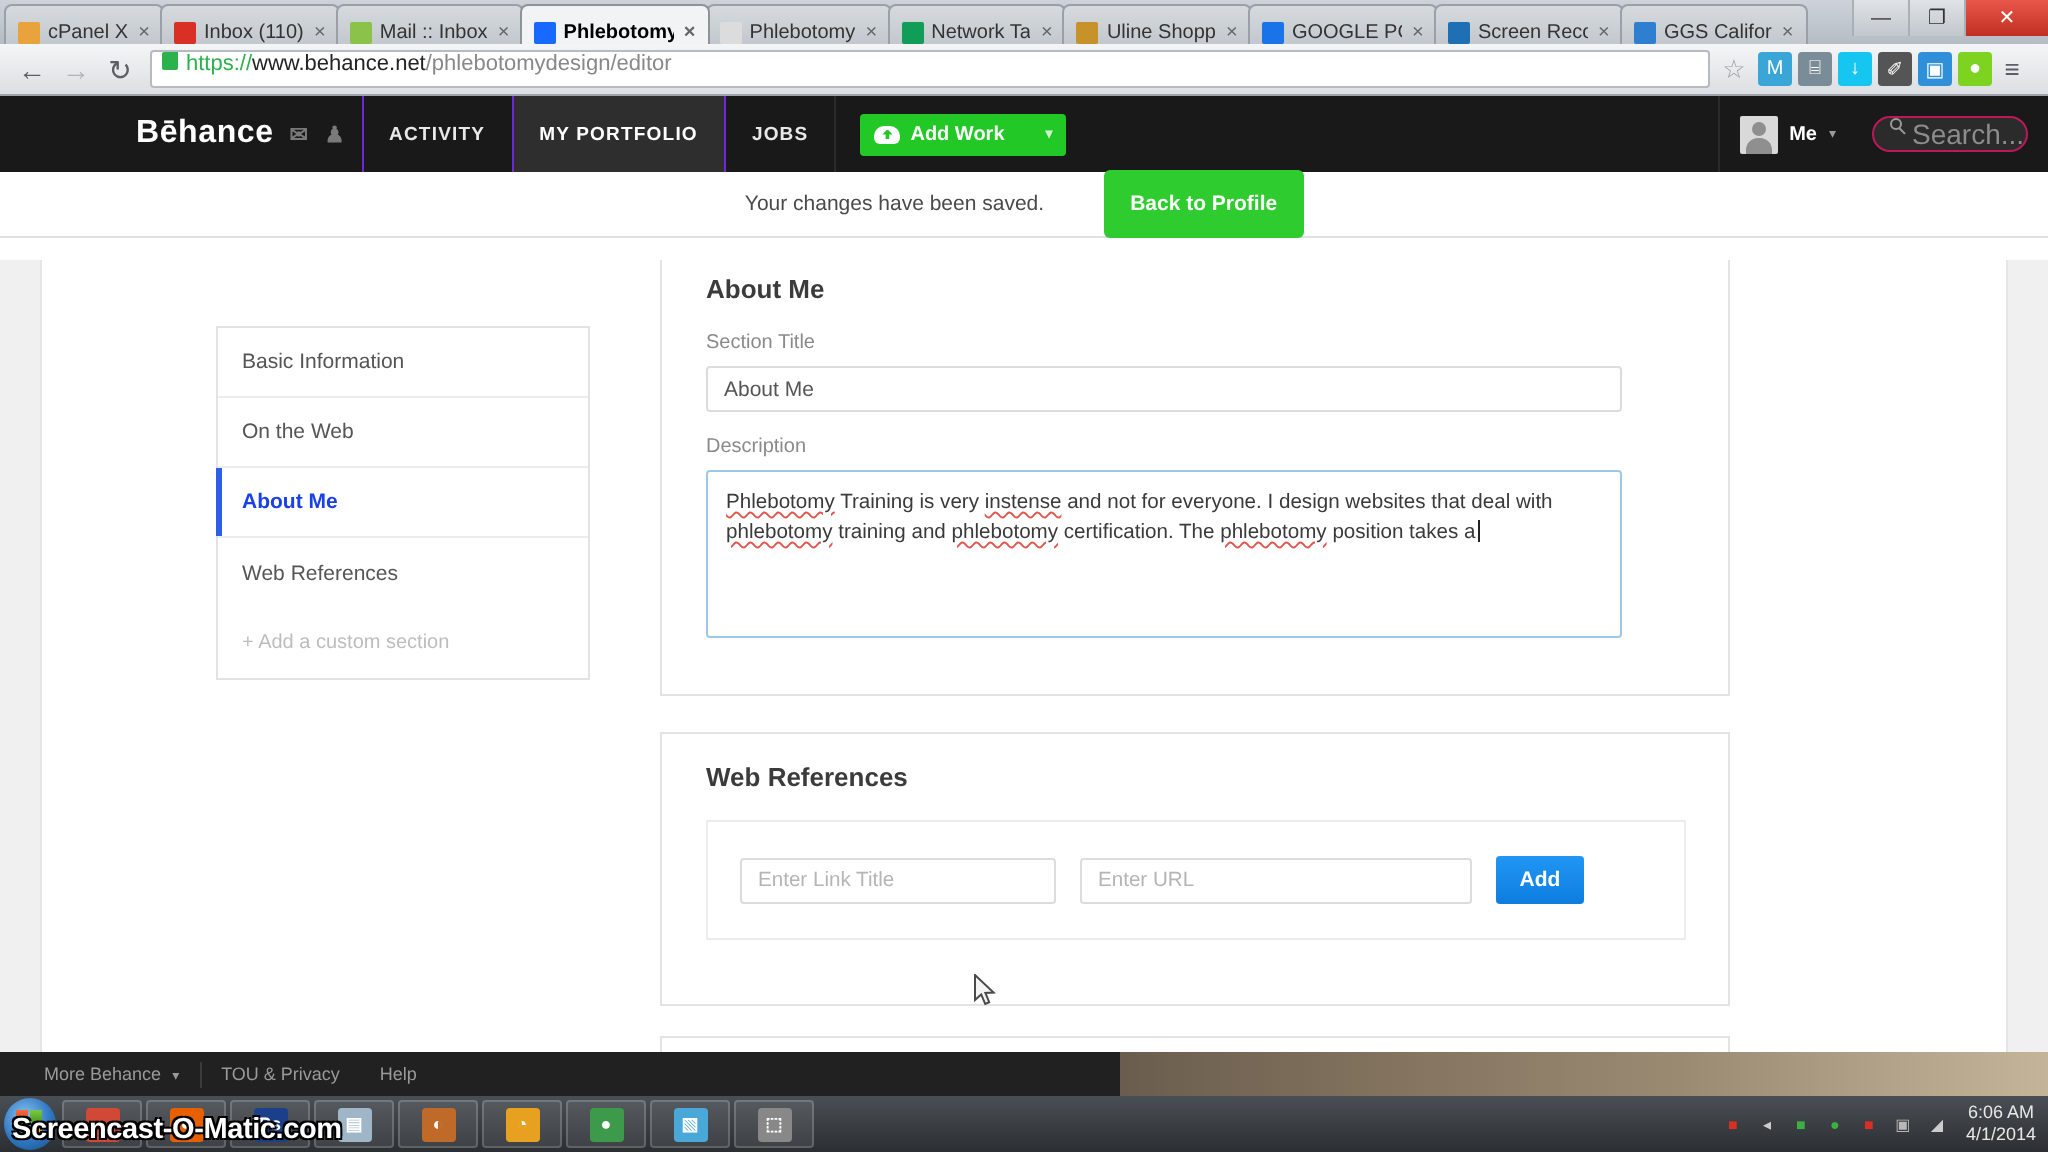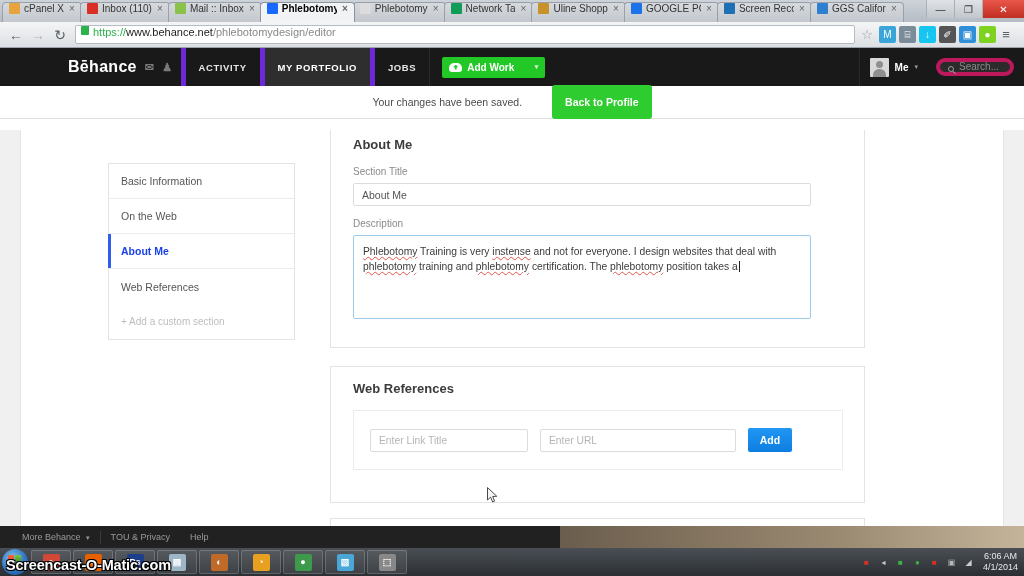--- a/index.html
+++ b/index.html
@@ -14,21 +14,21 @@
   
   .tabstrip {
     height: 22px; width: 100%;
     background: linear-gradient(#cdd3d9, #b6bcc4);
     display: flex; align-items: flex-end;
     position: relative;
     padding-left: 2px;
   }
   .tab {
     height: 20px;
-    display: flex; align-items: flex-start;
+    display: flex; align-items: flex-end;
     padding: 0 4px 0 6px;
     font-size: 10px; color: #333;
     background: linear-gradient(#d6dade, #c3c8ce);
     border: 1px solid #9aa0a7;
     border-bottom: none;
     border-radius: 4px 4px 0 0;
     margin-right: -2px;
     position: relative;
     max-width: 95px; min-width: 72px;
     overflow: hidden;
@@ -133,21 +133,21 @@
     letter-spacing: .3px;
     font-family: "Liberation Sans", sans-serif;
   }
   .bnav-icon { color: #7a7a7a; font-size: 11px; margin-left: 8px; }
   .bnav-item {
     display: flex; align-items: center;
     padding: 0 13px;
     font-size: 9.5px; font-weight: bold;
     letter-spacing: .6px;
     color: #e8e8e8;
-    border-left: 5px solid #6d28d9;
+    border-left: 1px solid #6d28d9;
   }
   .bnav-item.active { background: #2e2e2e; color: #fff; text-align: center; }
   .addwork-wrap { display: flex; align-items: center; padding: 0 12px; border-left: 1px solid #2a2a2a;}
   .addwork {
     background: #22c926;
     color: #fff; font-size: 10px; font-weight: bold;
     height: 21px; width: 103px;
     border-radius: 2px;
     display: flex; align-items: center; gap: 5px;
     padding: 0 7px;
@@ -179,26 +179,26 @@
   }
   .avatar::after {
     content:""; position:absolute; left:3px; top:11px;
     width:13px; height:8px; border-radius:6px 6px 0 0; background:#8f8f8f;
   }
   .me-label { font-size: 10px; font-weight: bold; }
   .caret-d { font-size: 7px; color: #9a9a9a; }
   .bsearch {
     margin-left: 12px;
     background: #2b2b2b;
-    border: 4px solid #be185d;
+    border: 1px solid #be185d;
     border-radius: 10px;
     height: 18px; width: 78px;
-    display: flex; align-items: flex-end;
+    display: flex; align-items: flex-start;
     padding: 0 8px; gap: 5px;
-    color: #8c8c8c; font-size: 10px;
+    color: #8c8c8c; font-size: 14px;
   }
   .mag {
     width: 6px; height: 6px; border: 1.3px solid #9b9b9b;
     border-radius: 50%; position: relative; flex: 0 0 6px;
   }
   .mag::after {
     content:""; position:absolute; right:-3px; bottom:-2px;
     width:4px; height:1.3px; background:#9b9b9b;
     transform: rotate(45deg);
   }

